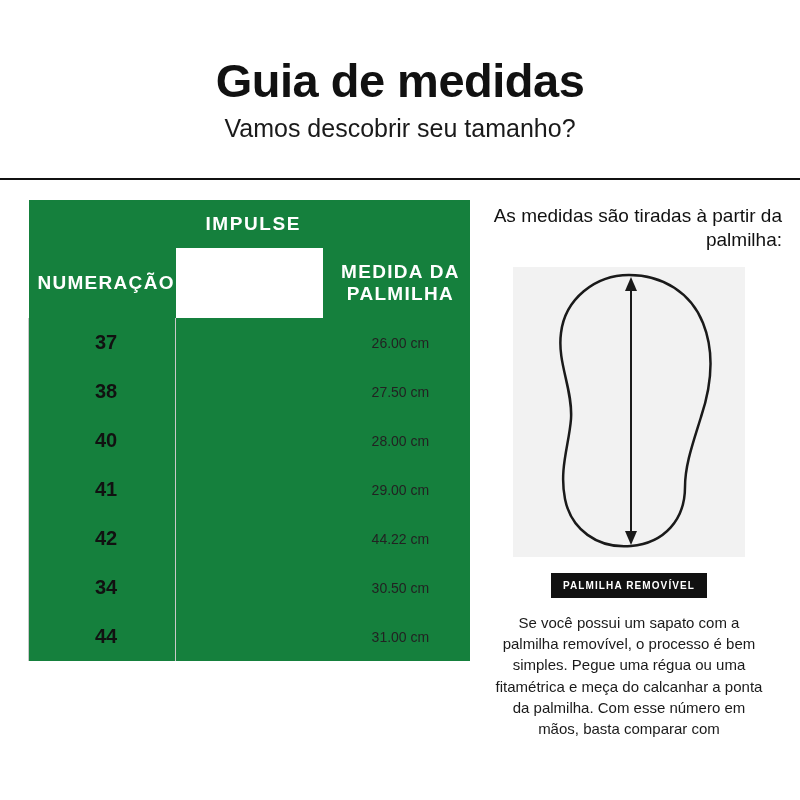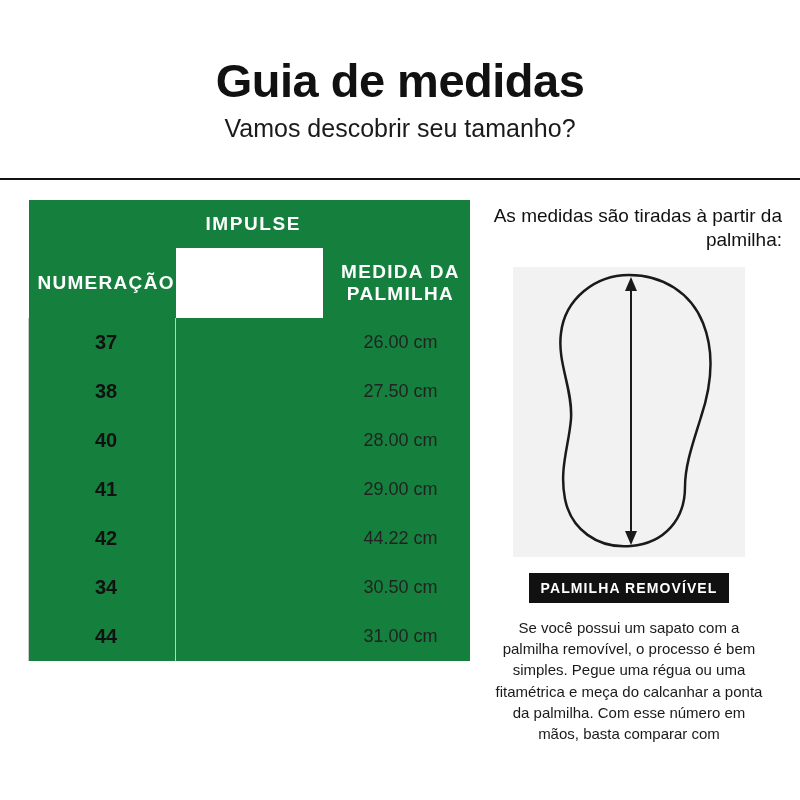--- a/index.html
+++ b/index.html
@@ -114,21 +114,21 @@
   }
   .size-table tbody td.num {
     font-weight: bold;
     color: #111111;
     font-size: 20px;
     border-right: 1px solid #c9c9c9;
   }
   .size-table tbody td.meas {
     font-weight: normal;
     color: #222222;
-    font-size: 18px;
+    font-size: 14px;
   }
   .size-table tbody tr td.num {
     border-left: 1px solid #c9c9c9;
   }
 
   
   .right-title {
     font-size: 19px;
     line-height: 1.28;
     color: #111111;
@@ -145,21 +145,21 @@
     position: relative;
   }
   .insole-box svg {
     display: block;
   }
 
   .badge {
     display: inline-block;
     background: #111111;
     color: #ffffff;
-    font-size: 14px;
+    font-size: 10px;
     font-weight: bold;
     letter-spacing: 1.1px;
     padding: 7px 12px 7px 12px;
     margin-top: 16px;
   }
 
   .note {
     font-size: 15px;
     line-height: 1.42;
     color: #1a1a1a;

